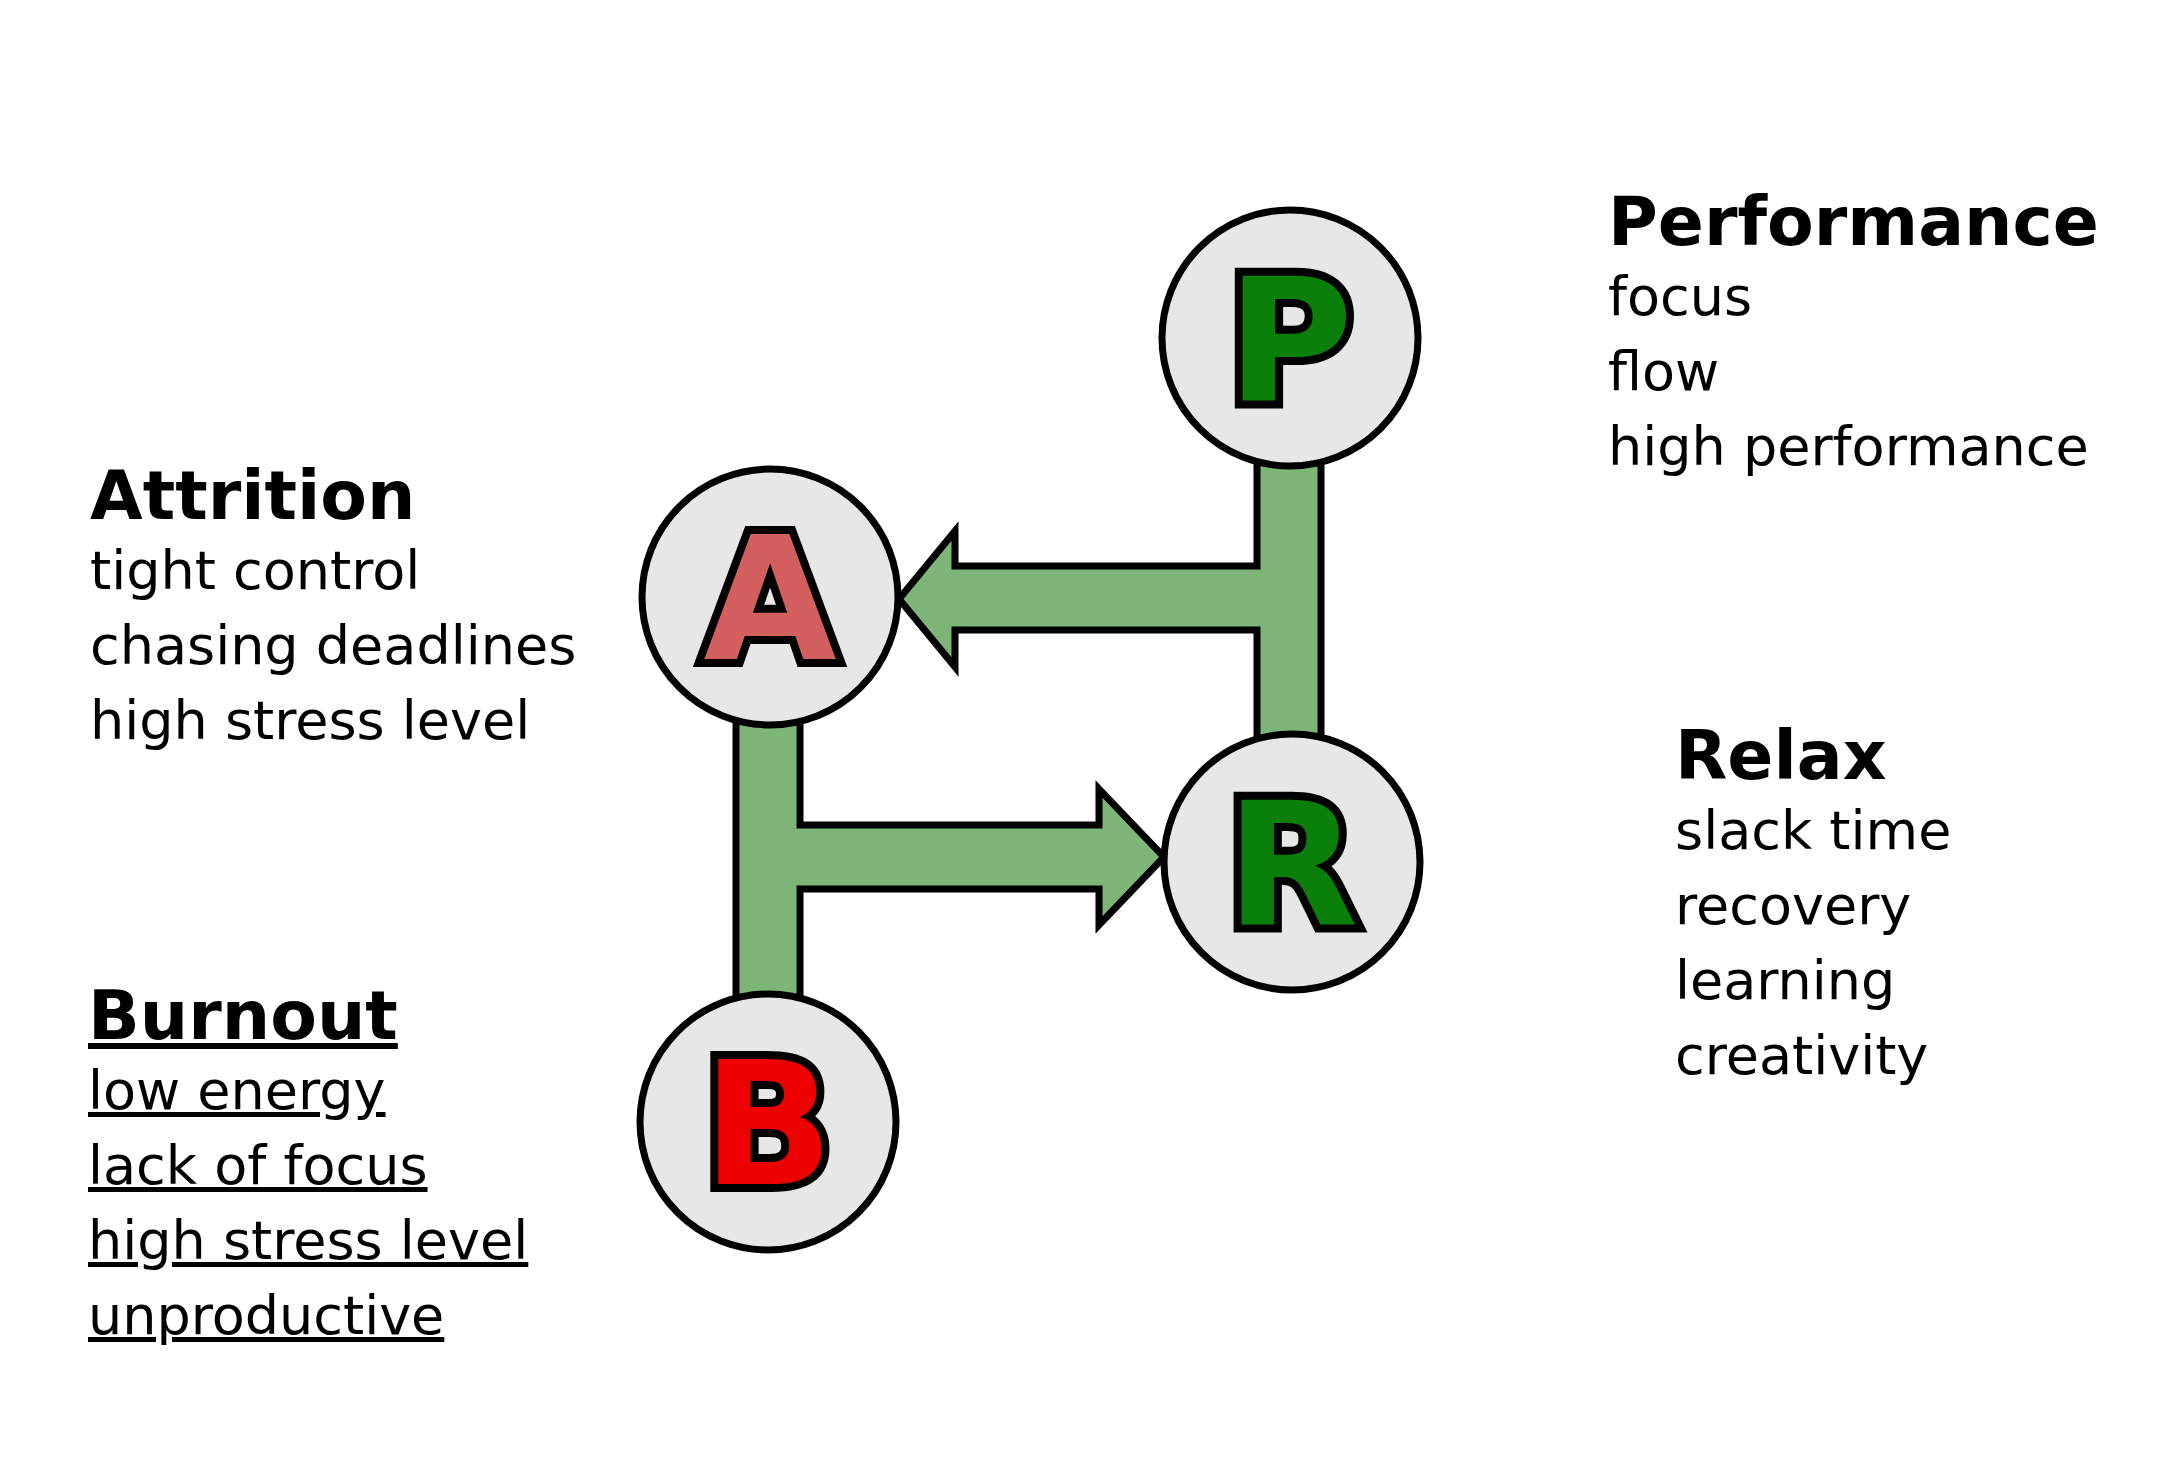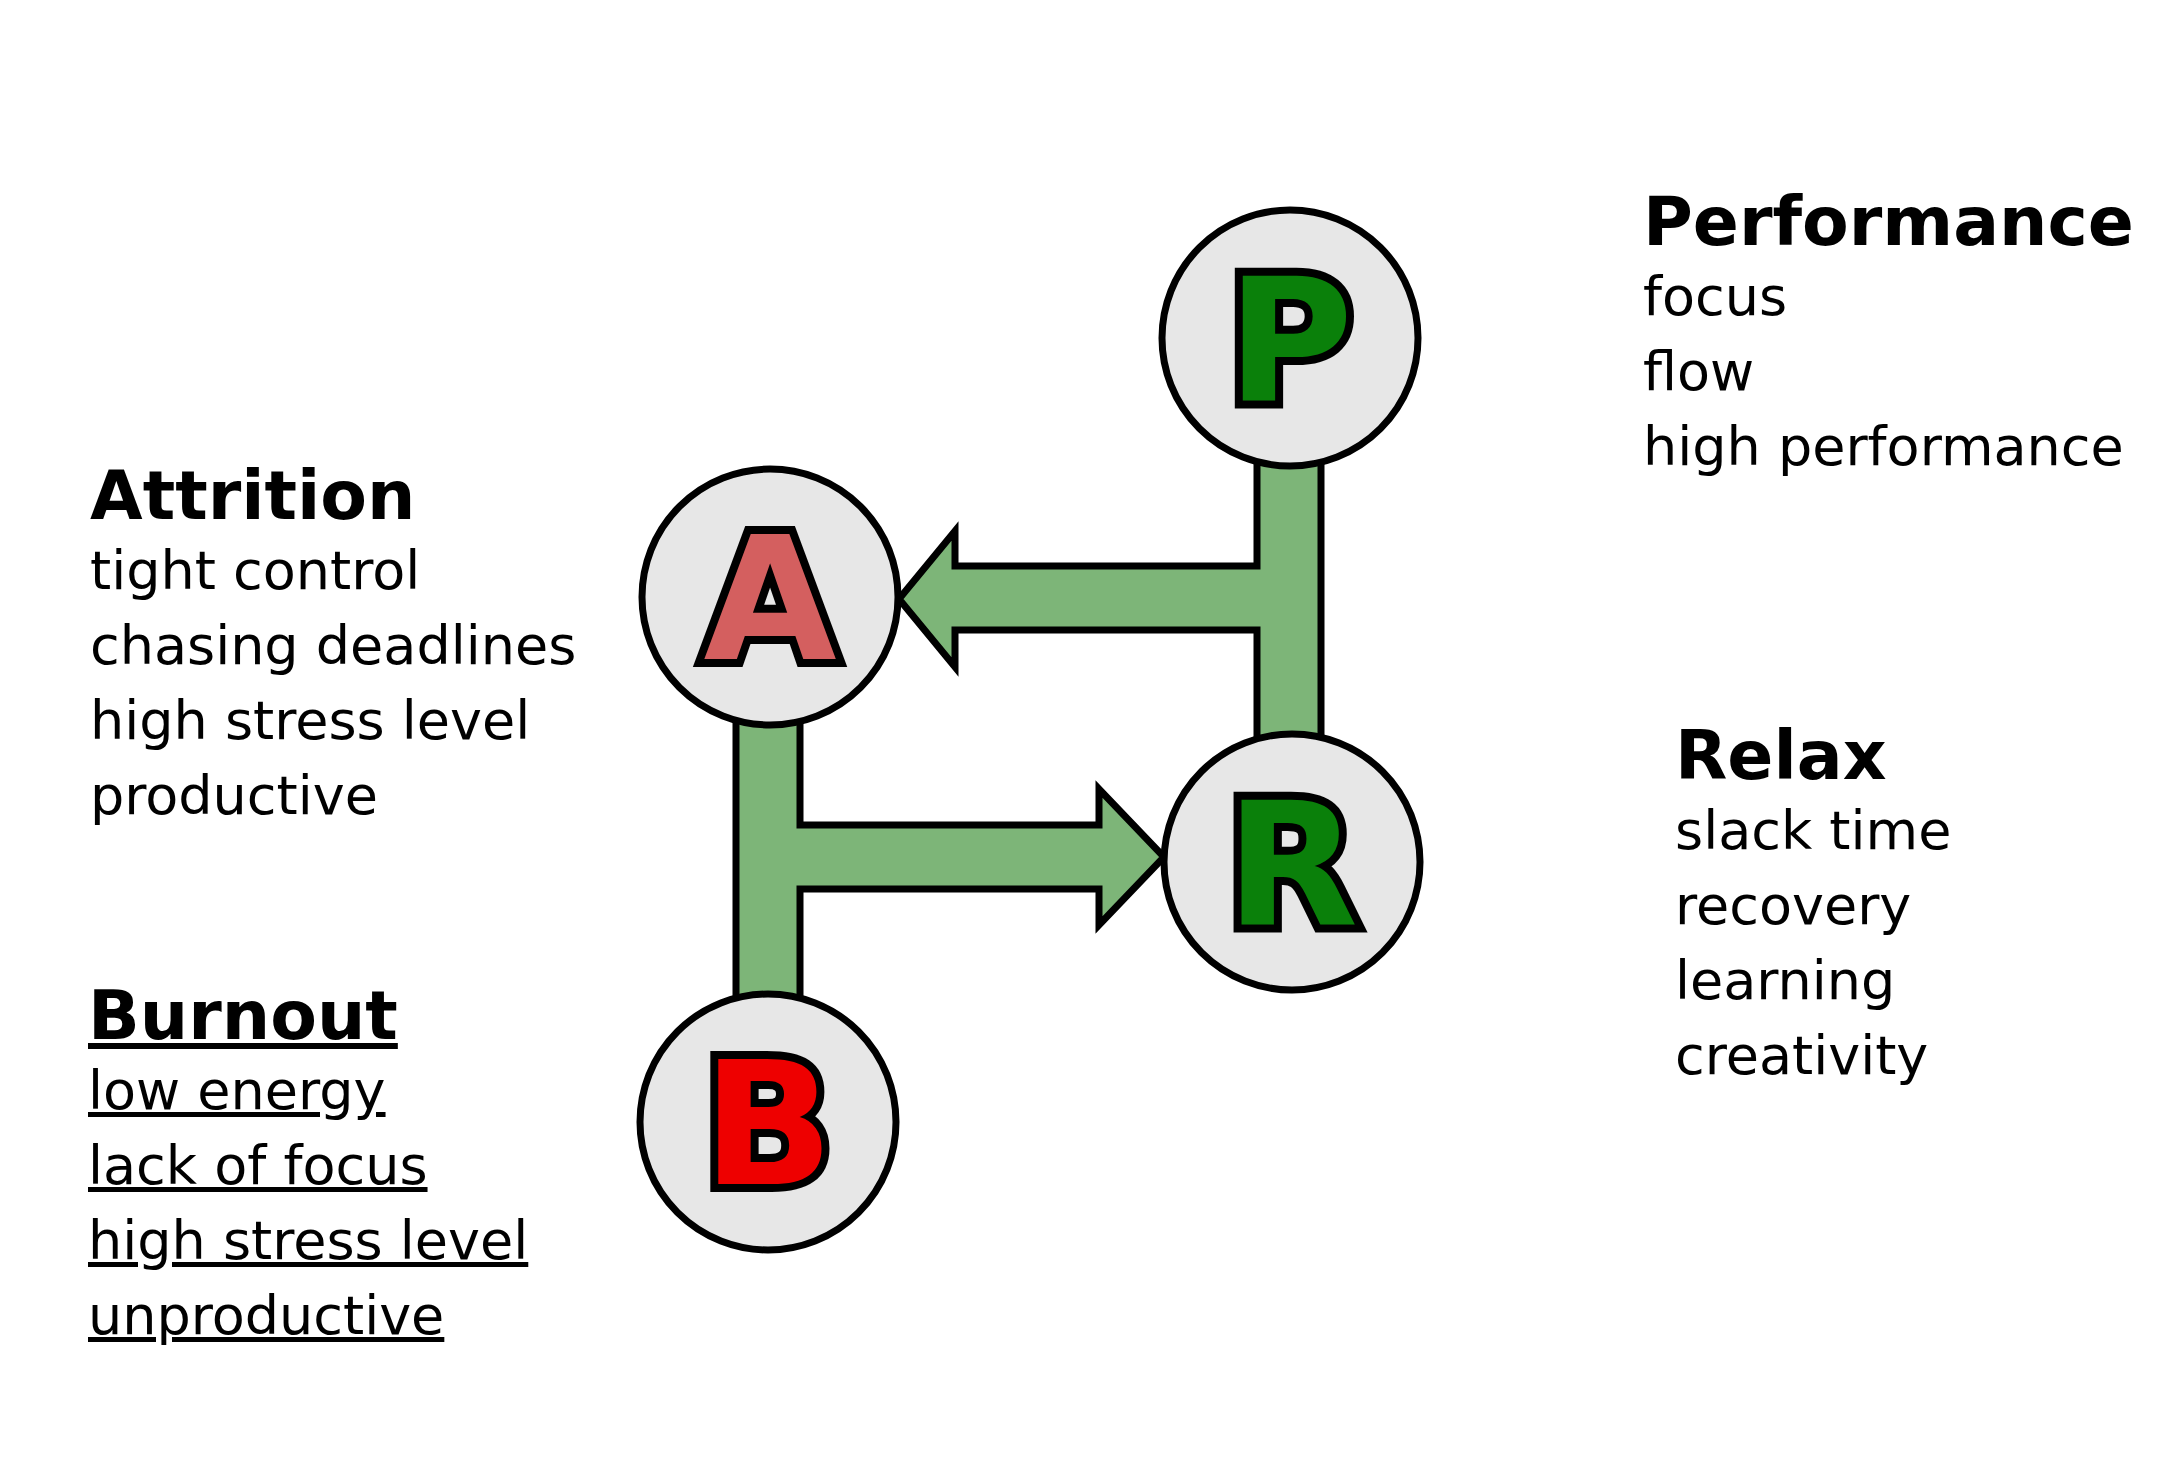--- a/index.html
+++ b/index.html
@@ -61,33 +61,32 @@
     <circle cx="770" cy="597" r="128" stroke="#000000" stroke-width="7" fill="#e7e7e7"></circle>
     <circle cx="1292" cy="862" r="128" stroke="#000000" stroke-width="7" fill="#e7e7e7"></circle>
     <circle cx="768" cy="1122" r="128" stroke="#000000" stroke-width="7" fill="#e7e7e7"></circle>
 
     <text class="node-letter" x="1290" y="400" fill="#0a800a">P</text>
     <text class="node-letter" x="770" y="659" fill="#d45f5f">A</text>
     <text class="node-letter" x="1292" y="924" fill="#0a800a">R</text>
     <text class="node-letter" x="768" y="1184" fill="#ee0000">B</text>
   </svg>
 
-  <div class="block" style="left:1643px; top:184px;">
+  <div class="block" style="left:1608px; top:184px;">
     <div class="block-title">Performance</div>
     <div class="block-line">focus</div>
     <div class="block-line">flow</div>
     <div class="block-line">high performance</div>
   </div>
 
   <div class="block" style="left:90px; top:458px;">
     <div class="block-title">Attrition</div>
     <div class="block-line">tight control</div>
     <div class="block-line">chasing deadlines</div>
     <div class="block-line">high stress level</div>
-    <div class="block-line">productive</div>
   </div>
 
   <div class="block" style="left:1675px; top:718px;">
     <div class="block-title">Relax</div>
     <div class="block-line">slack time</div>
     <div class="block-line">recovery</div>
     <div class="block-line">learning</div>
     <div class="block-line">creativity</div>
   </div>
 

